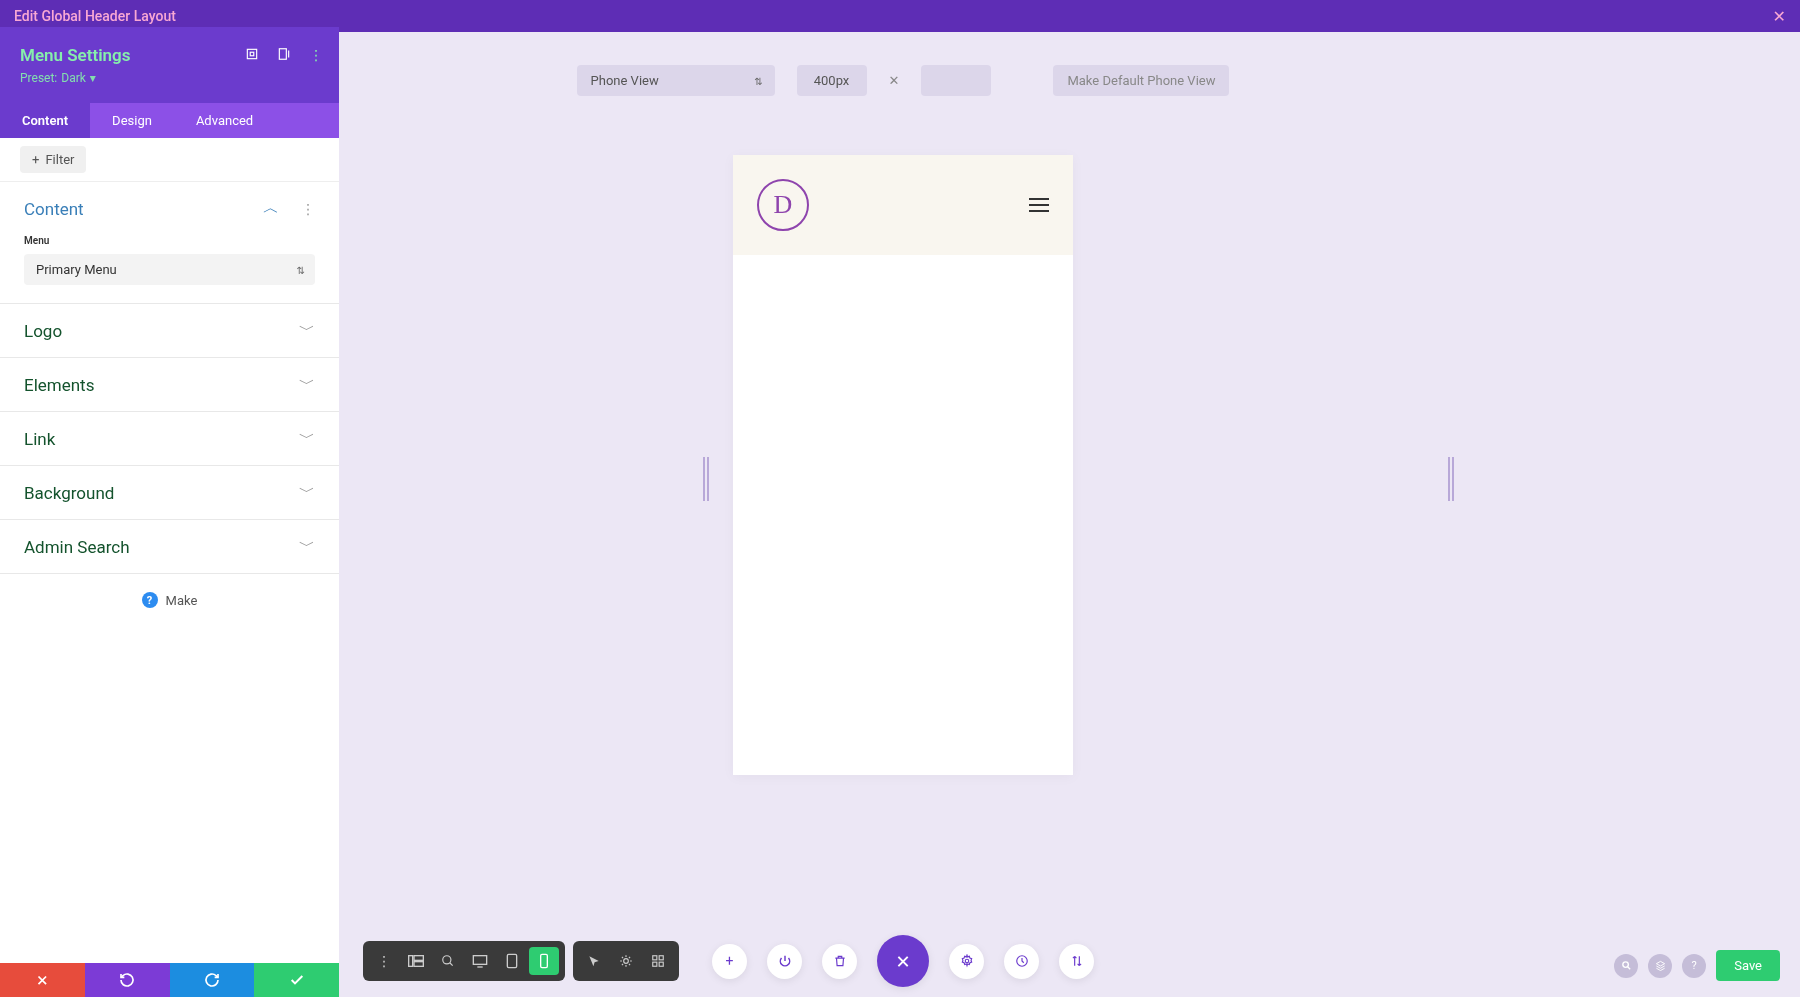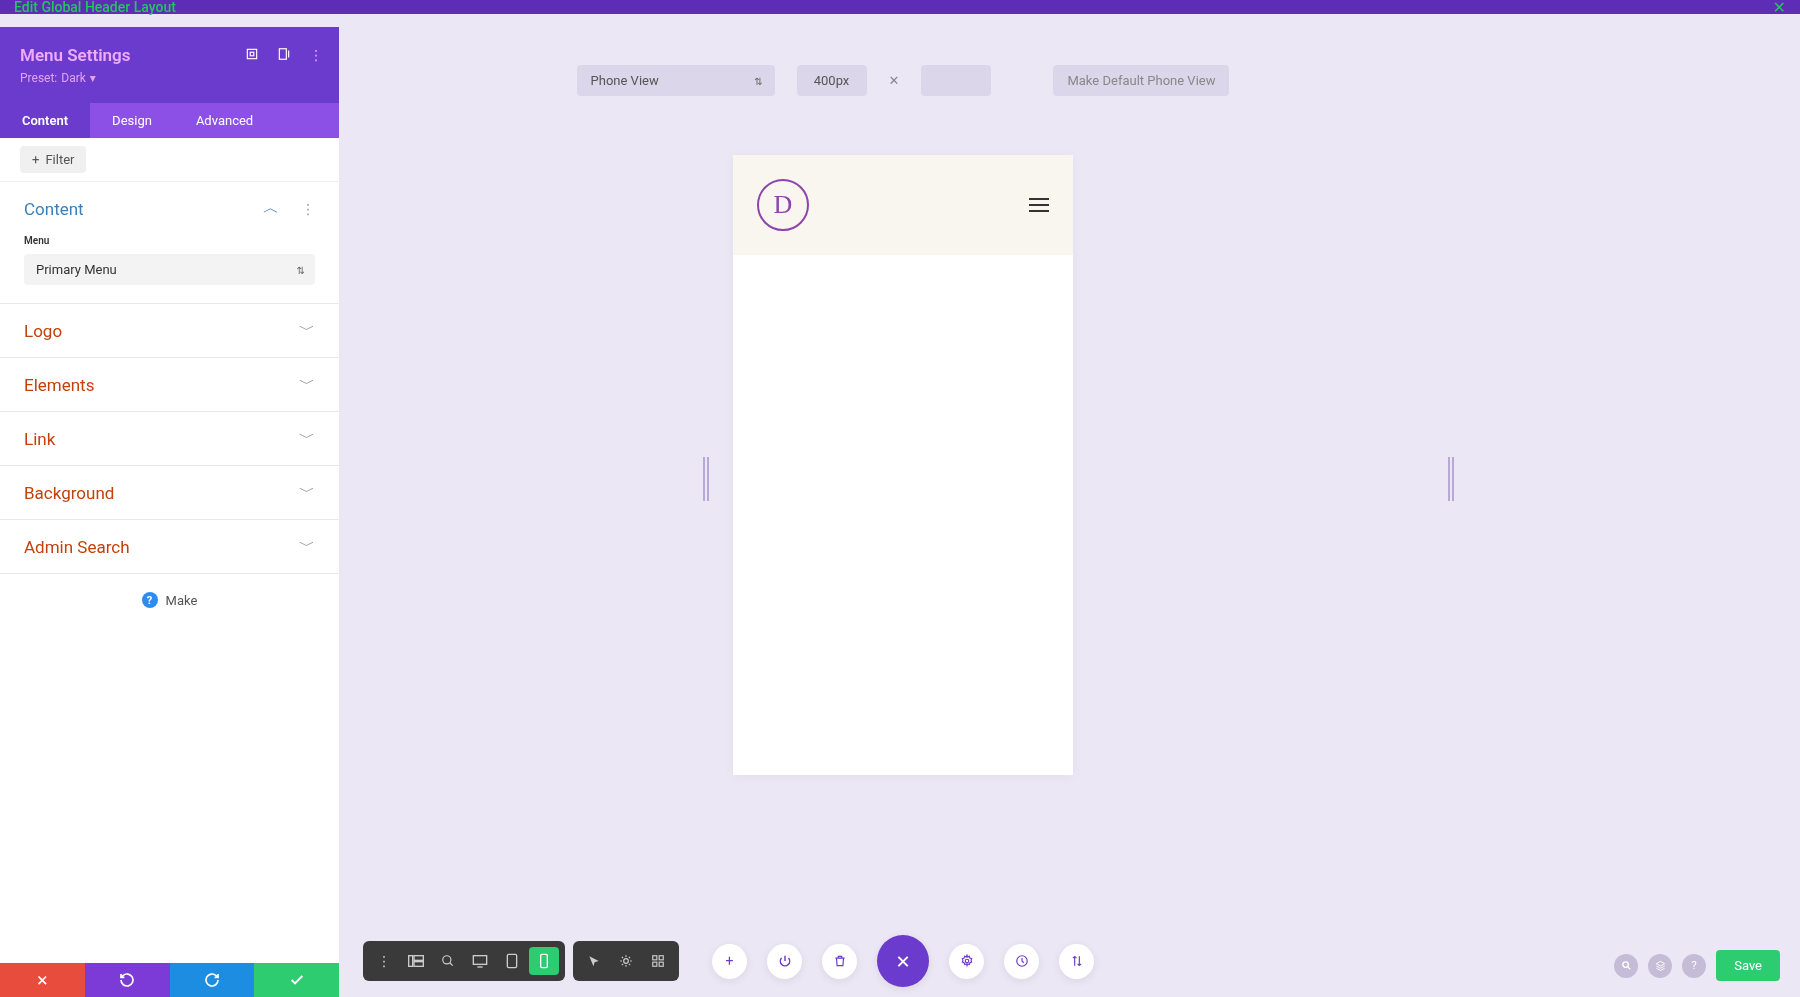--- a/index.html
+++ b/index.html
@@ -1,39 +1,39 @@
 <!DOCTYPE html>
 <html><head>
 <meta charset="utf-8">
 <style>
 * { margin: 0; padding: 0; box-sizing: border-box; font-family: -apple-system, BlinkMacSystemFont, "Segoe UI", Roboto, sans-serif; }
 body { width: 1800px; height: 997px; background: #ece7f5; overflow: hidden; position: relative; }
 
-.top-bar { height: 14px; background: #5e2db5; display: flex; align-items: center; justify-content: space-between; padding: 0 14px; color: #22c55e; font-size: 14px; font-weight: 500; }
+.top-bar { height: 32px; background: #5e2db5; display: flex; align-items: center; justify-content: space-between; padding: 0 14px; color: #f9a8d4; font-size: 14px; font-weight: 500; }
 .close-top { cursor: pointer; font-size: 16px; }
 
 .sidebar { position: absolute; left: 0; top: 27px; width: 339px; bottom: 0; background: #fff; display: flex; flex-direction: column; }
-.sidebar-header { background: #6b3bcd; color: #f0abfc; padding: 18px 20px 18px 20px; position: relative; }
+.sidebar-header { background: #6b3bcd; color: #86efac; padding: 18px 20px 18px 20px; position: relative; }
 .sidebar-title { font-size: 17px; font-weight: 600; margin-bottom: 6px; }
 .preset-line { font-size: 12px; opacity: 0.9; display: flex; align-items: center; gap: 4px; }
 .header-icons { position: absolute; right: 16px; top: 20px; display: flex; gap: 18px; }
 .header-icons span { cursor: pointer; font-size: 14px; }
 
 .tabs { display: flex; background: #8c50e7; }
 .tab { flex: 0 0 auto; padding: 10px 22px; font-size: 13px; color: #fff; cursor: pointer; }
 .tab.active { background: #6b3bcd; font-weight: 600; }
 
 .search-row { display: flex; align-items: center; padding: 8px 6px 8px 20px; border-bottom: 1px solid #eee; }
 .search-input { flex: 1; border: none; outline: none; font-size: 13px; color: #888; padding: 8px 0; }
 .filter-btn { background: #f0f0f0; border-radius: 4px; padding: 6px 12px; font-size: 13px; color: #555; display: flex; align-items: center; gap: 6px; cursor: pointer; }
 
 .section-list { flex: 1; overflow-y: auto; }
 .section { border-bottom: 1px solid #e8e8e8; }
 .section-header { display: flex; align-items: center; justify-content: space-between; padding: 16px 24px; cursor: pointer; }
-.section-title { font-size: 17px; color: #c2410c; }
+.section-title { font-size: 17px; color: #14532d; }
 .section-title.active { color: #3a7fb8; }
 .section-kebab { color: #999; font-size: 14px; margin-left: 10px; }
 
 .section-body { padding: 0 24px 18px 24px; }
 .field-label { font-size: 10px; font-weight: 600; color: #333; margin-bottom: 8px; display: block; }
 .dropdown { width: 100%; background: #f3f3f3; border: none; border-radius: 4px; padding: 8px 12px; font-size: 13px; color: #333; appearance: none; position: relative; }
 .dropdown-wrap { position: relative; }
 .dropdown-caret { position: absolute; right: 10px; top: 50%; transform: translateY(-50%); font-size: 10px; color: #666; pointer-events: none; }
 
 .help-row { text-align: center; padding: 18px; font-size: 13px; color: #555; display: flex; align-items: center; justify-content: center; gap: 8px; }

